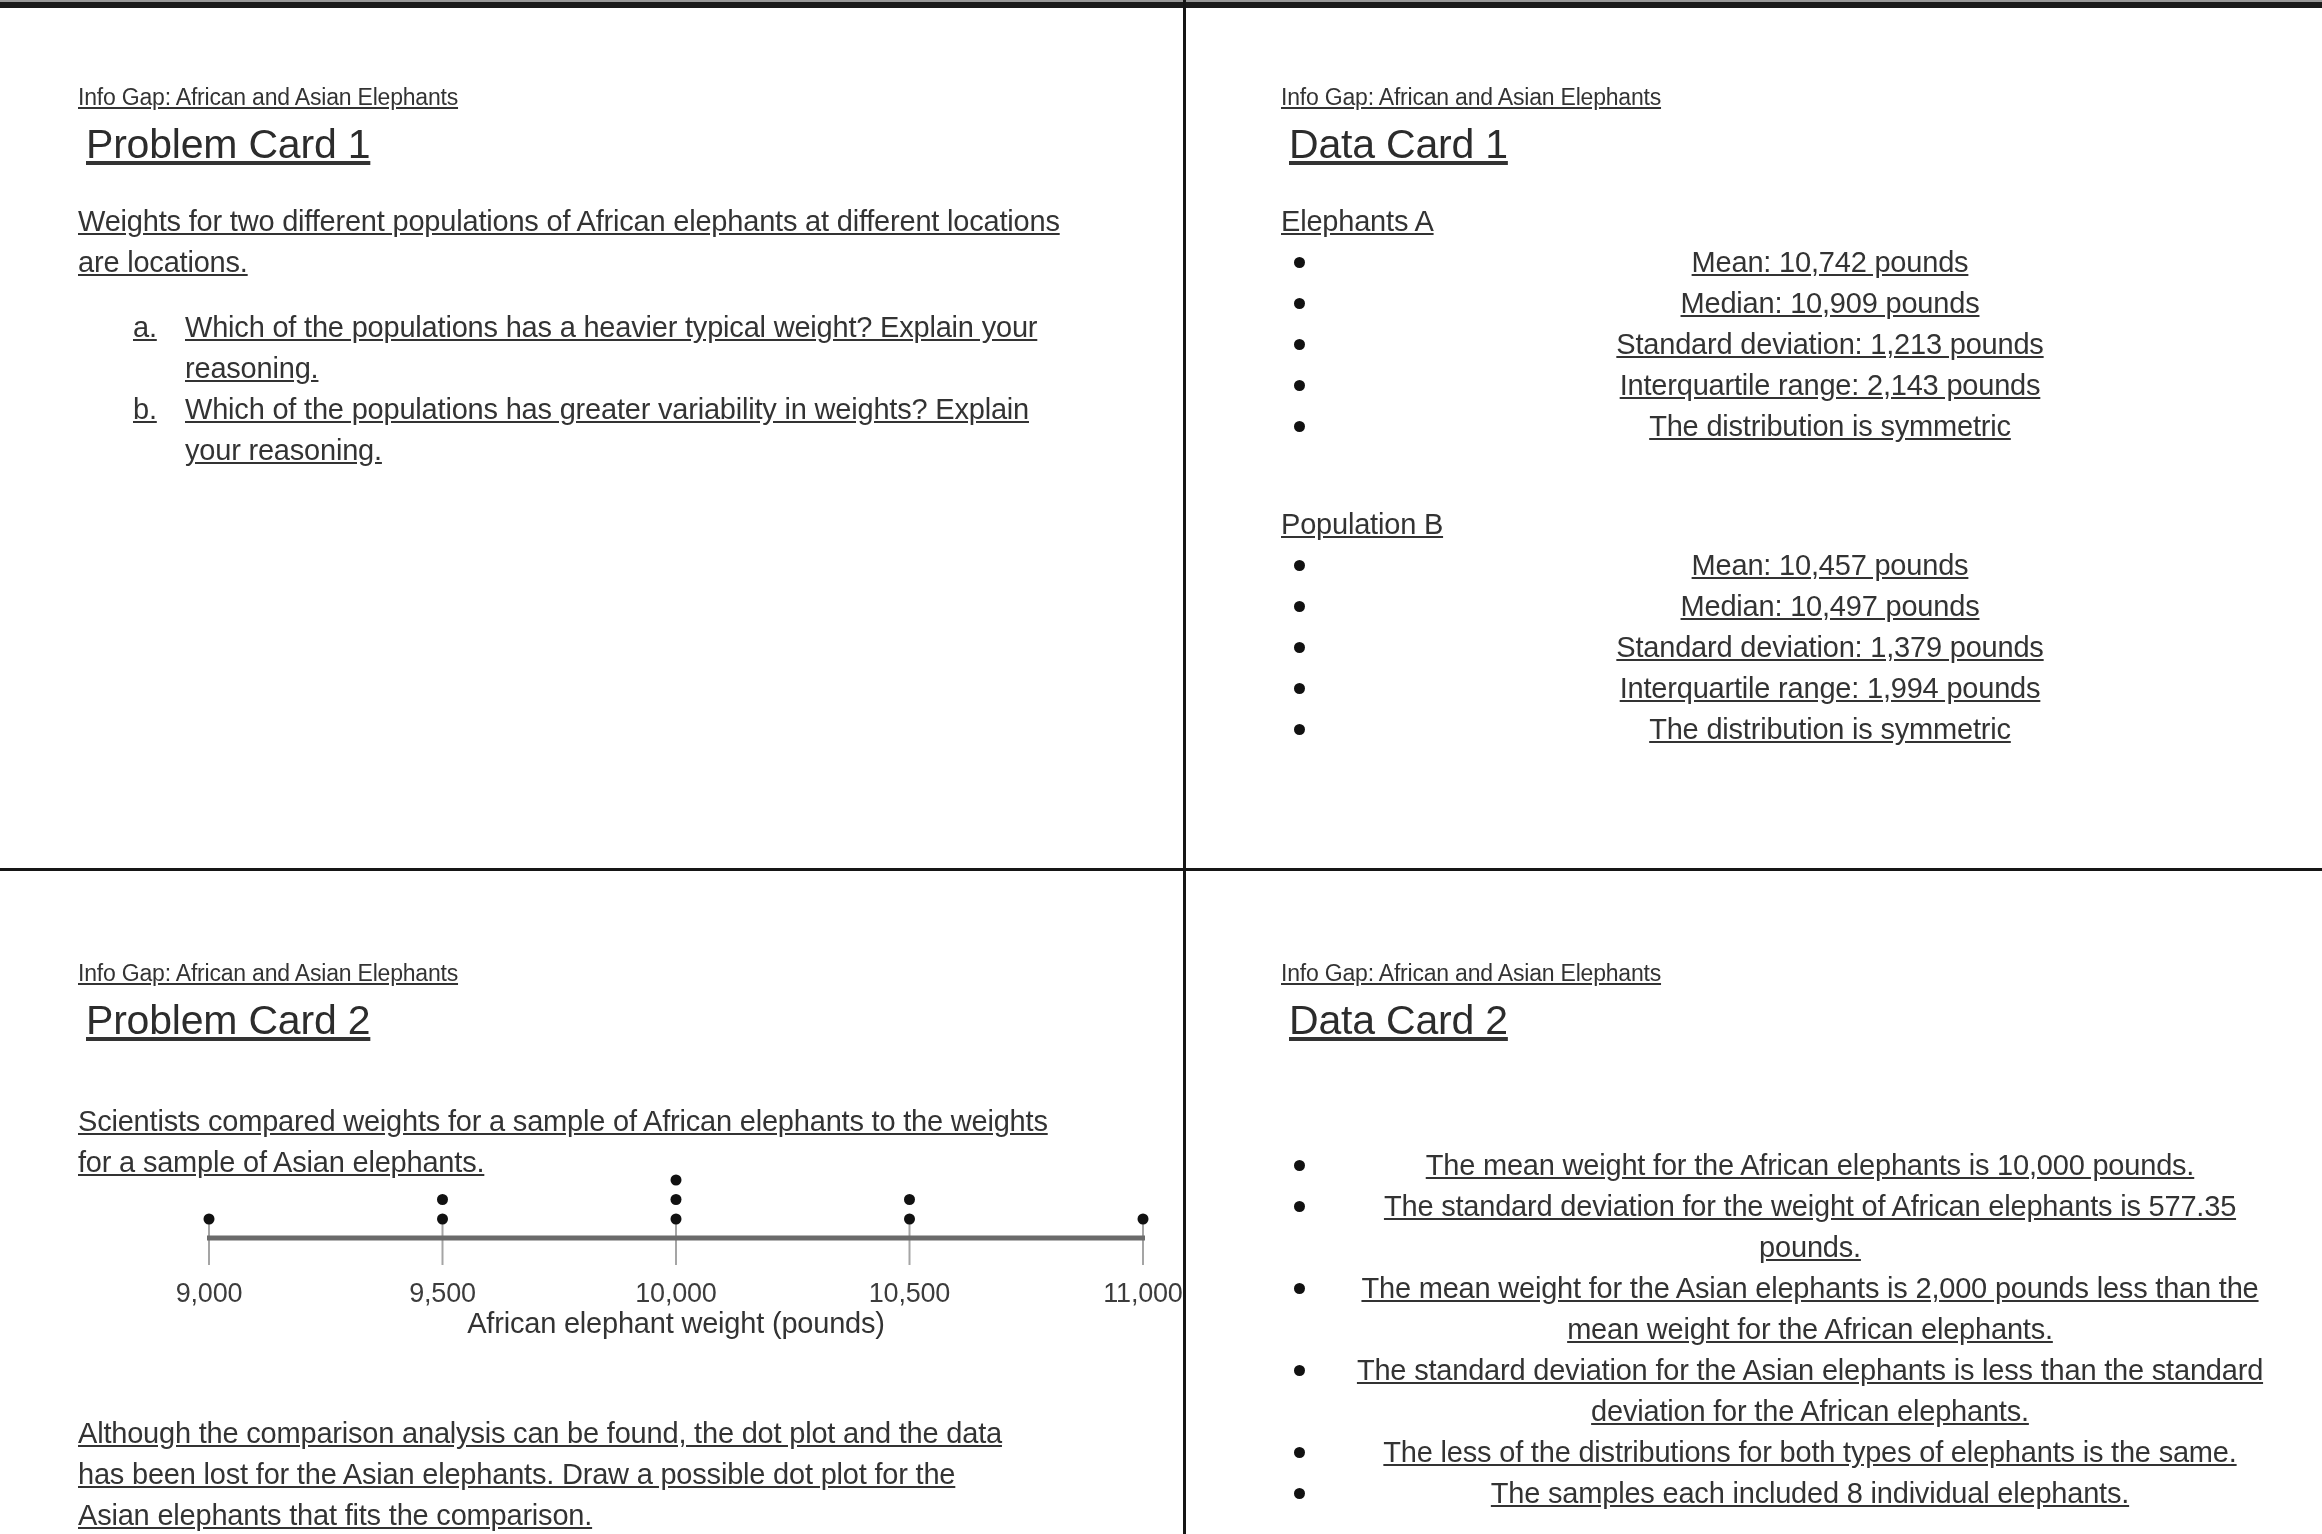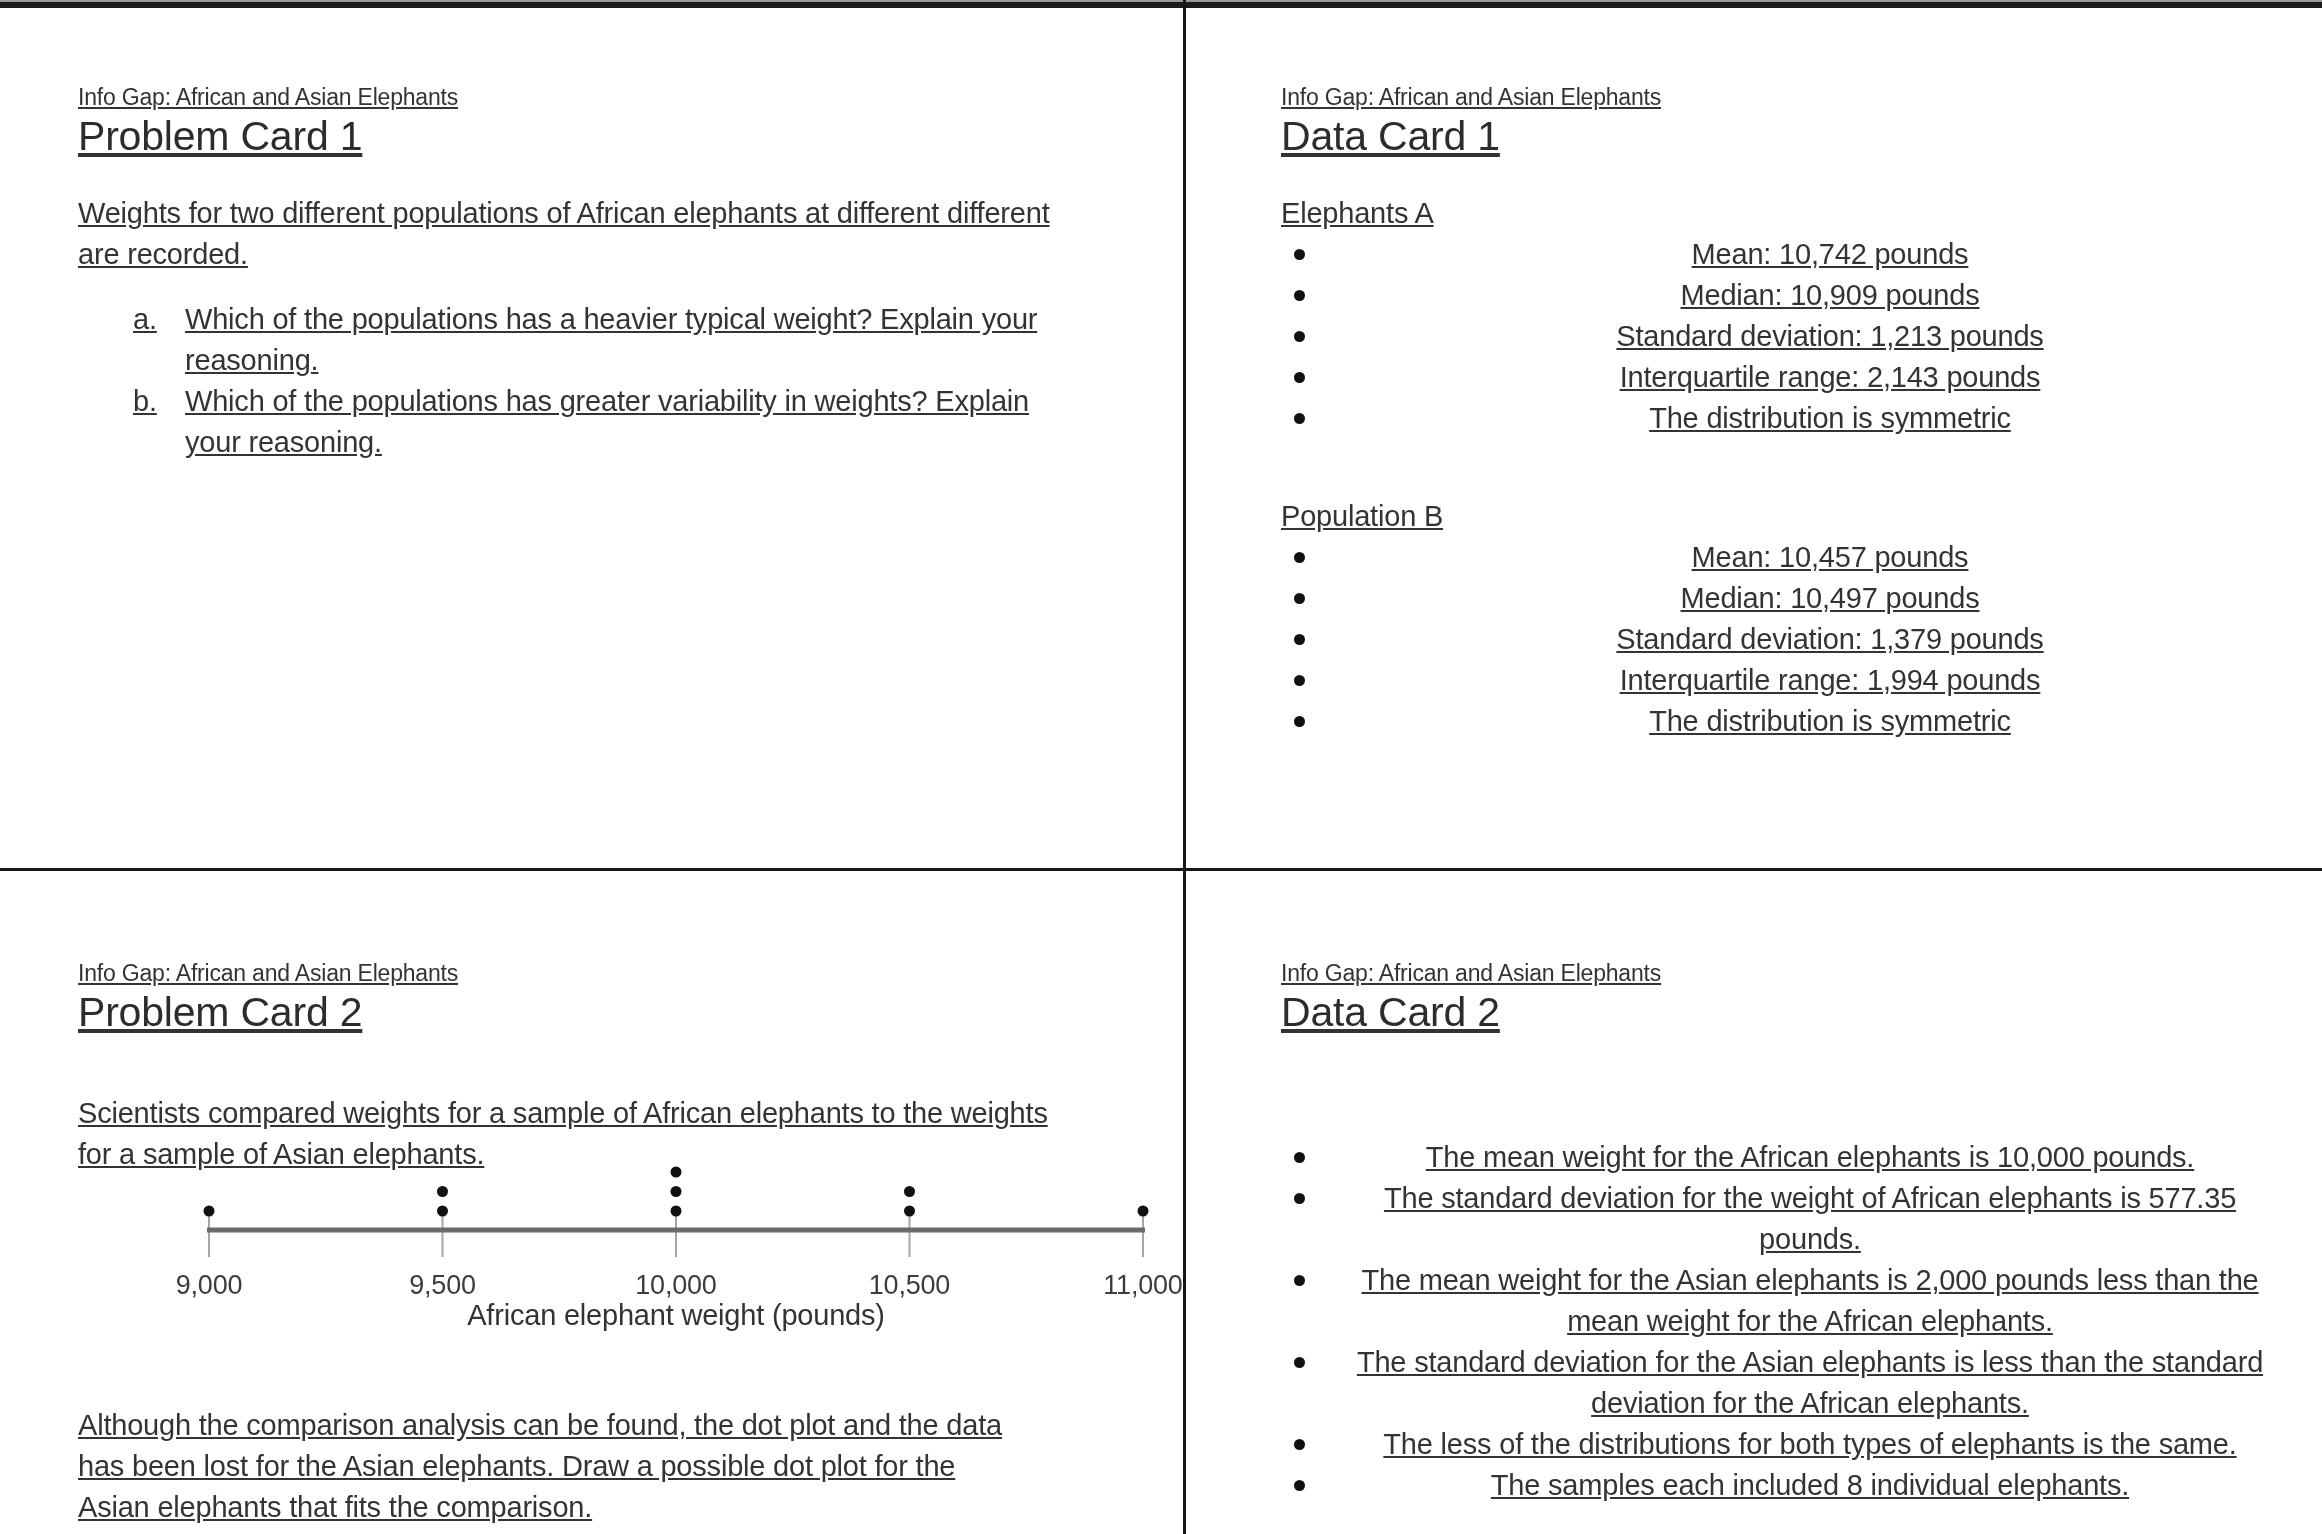--- a/index.html
+++ b/index.html
@@ -13,21 +13,21 @@
   .vdivider{position:absolute;left:1183px;top:0;width:3px;height:1534px;background:#161616;}
   .hdivider{position:absolute;left:0;top:868px;width:2322px;height:3px;background:#161616;}
 
   .card{position:absolute;box-sizing:border-box;background:#ffffff;text-decoration:underline;}
   .q-tl{left:0;top:8px;width:1183px;height:860px;padding:75px 40px 0 78px;}
   .q-tr{left:1186px;top:8px;width:1136px;height:860px;padding:75px 20px 0 95px;}
   .q-bl{left:0;top:871px;width:1183px;height:663px;padding:88px 40px 0 78px;}
   .q-br{left:1186px;top:871px;width:1136px;height:663px;padding:88px 20px 0 95px;}
 
   .eyebrow{font-size:23px;line-height:29px;color:#333;}
-  .card-title{font-size:41px;line-height:49px;font-weight:400;color:#2c2c2c;margin:0;}
+  .card-title{font-size:41px;line-height:49px;font-weight:400;color:#2c2c2c;margin:8px;}
 
   .body-text{font-size:29px;line-height:41px;color:#333;}
   .intro{margin:32px 0 0 0;width:1000px;}
   .q-bl .intro{margin-top:56px;width:970px;}
   .outro{margin:68px 0 0 0;width:955px;}
 
   .questions{margin:24px 0 0 55px;padding:0;list-style:none;}
   .q-item{display:flex;align-items:flex-start;}
   .q-marker{flex:0 0 52px;}
   .q-text{width:890px;}
@@ -48,21 +48,21 @@
 </style>
 </head>
 <body>
 
 <div class="page">
   <div class="topbar"></div>
 
   <section class="card q-tl">
     <div class="eyebrow">Info Gap: African and Asian Elephants</div>
     <h1 class="card-title">Problem Card 1</h1>
-    <p class="body-text intro">Weights for two different populations of African elephants at different different are recorded.</p>
+    <p class="body-text intro">Weights for two different populations of African elephants at different locations are locations.</p>
     <ol class="questions body-text">
       <li class="q-item">
         <span class="q-marker">a.</span>
         <span class="q-text">Which of the populations has a heavier typical weight? Explain your reasoning.</span>
       </li>
       <li class="q-item">
         <span class="q-marker">b.</span>
         <span class="q-text">Which of the populations has greater variability in weights? Explain your reasoning.</span>
       </li>
     </ol>

